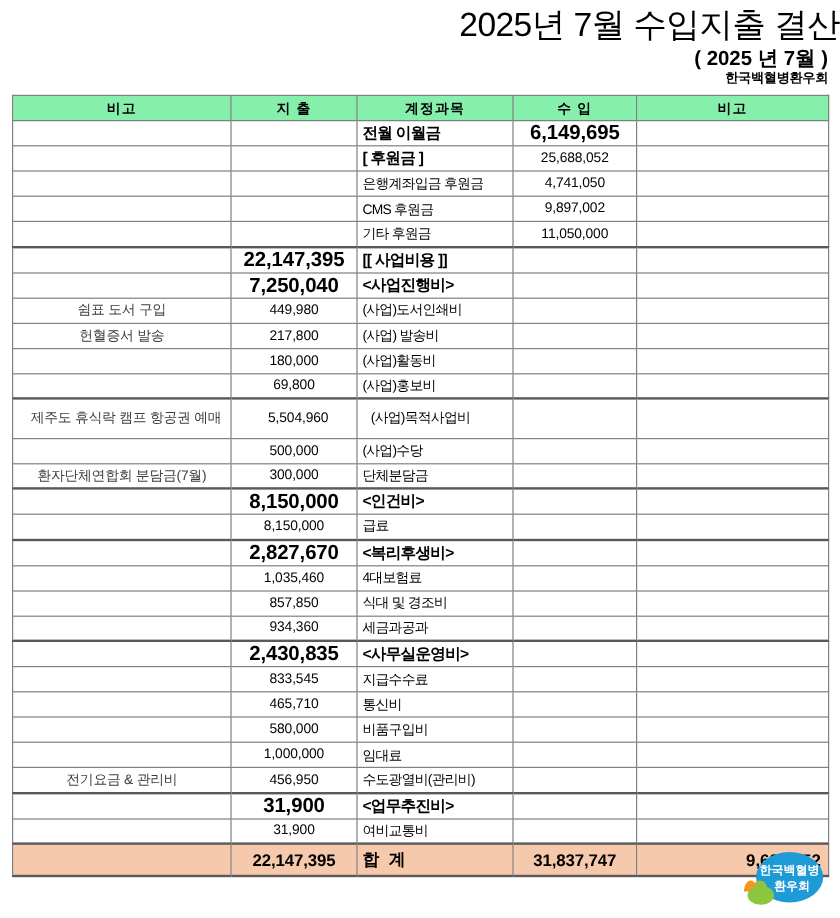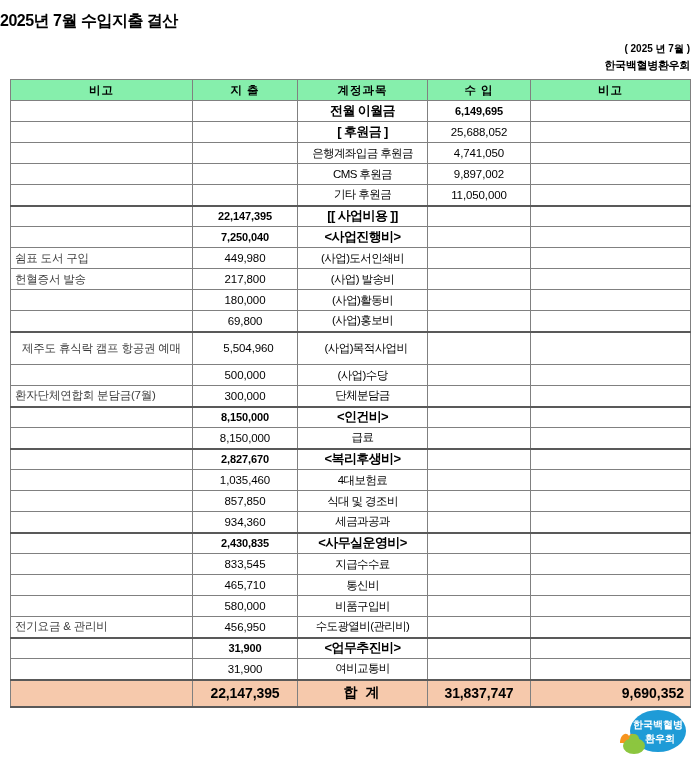--- a/index.html
+++ b/index.html
@@ -18,36 +18,36 @@
 
   .page {
     width: 700px;
     height: 765px;
     position: relative;
     box-sizing: border-box;
   }
 
   
   .doc-title {
-    text-align: left;
-    font-size: 16px;
-    font-weight: bold;
+    text-align: right;
+    font-size: 28px;
+    font-weight: normal;
     letter-spacing: -0.5px;
     padding-top: 6px;
     line-height: 30px;
   }
 
   
   .sub-header {
     text-align: right;
     padding-right: 10px;
     margin-top: 5px;
   }
   .sub-period {
-    font-size: 10px;
+    font-size: 17px;
     font-weight: bold;
     line-height: 16px;
     letter-spacing: 0px;
   }
   .sub-org {
     font-size: 11px;
     font-weight: bold;
     line-height: 17px;
     letter-spacing: -0.3px;
   }
@@ -84,35 +84,36 @@
   thead th {
     background: #86efac;
     text-align: center;
     font-size: 14px;
     font-weight: bold;
     height: 26px;
     letter-spacing: 1px;
   }
 
   td.note-l {
+    text-align: center;
     font-size: 9.5px;
     color: #3c3c3c;
     letter-spacing: -0.2px;
   }
   td.amt {
     text-align: center;
     font-size: 11px;
     letter-spacing: -0.1px;
   }
   td.amt.bold {
     font-weight: bold;
-    font-size: 11px;
+    font-size: 17px;
   }
   td.acct {
-    text-align: center;
+    text-align: left;
     font-size: 13px;
     letter-spacing: -0.6px;
   }
   td.acct.bold {
     font-weight: bold;
     font-size: 13px;
   }
   td.note-r { }
 
   tr.thick-top > td {
@@ -348,20 +349,27 @@
             <td class="note-r"></td>
           </tr>
           <tr class="">
             <td class="note-l"></td>
             <td class="amt">580,000</td>
             <td class="acct">비품구입비</td>
             <td class="amt"></td>
             <td class="note-r"></td>
           </tr>
           <tr class="">
+            <td class="note-l"></td>
+            <td class="amt">1,000,000</td>
+            <td class="acct">임대료</td>
+            <td class="amt"></td>
+            <td class="note-r"></td>
+          </tr>
+          <tr class="">
             <td class="note-l">전기요금 &amp; 관리비</td>
             <td class="amt">456,950</td>
             <td class="acct">수도광열비(관리비)</td>
             <td class="amt"></td>
             <td class="note-r"></td>
           </tr>
           <tr class="thick-top">
             <td class="note-l"></td>
             <td class="amt bold">31,900</td>
             <td class="acct bold">&lt;업무추진비&gt;</td>

